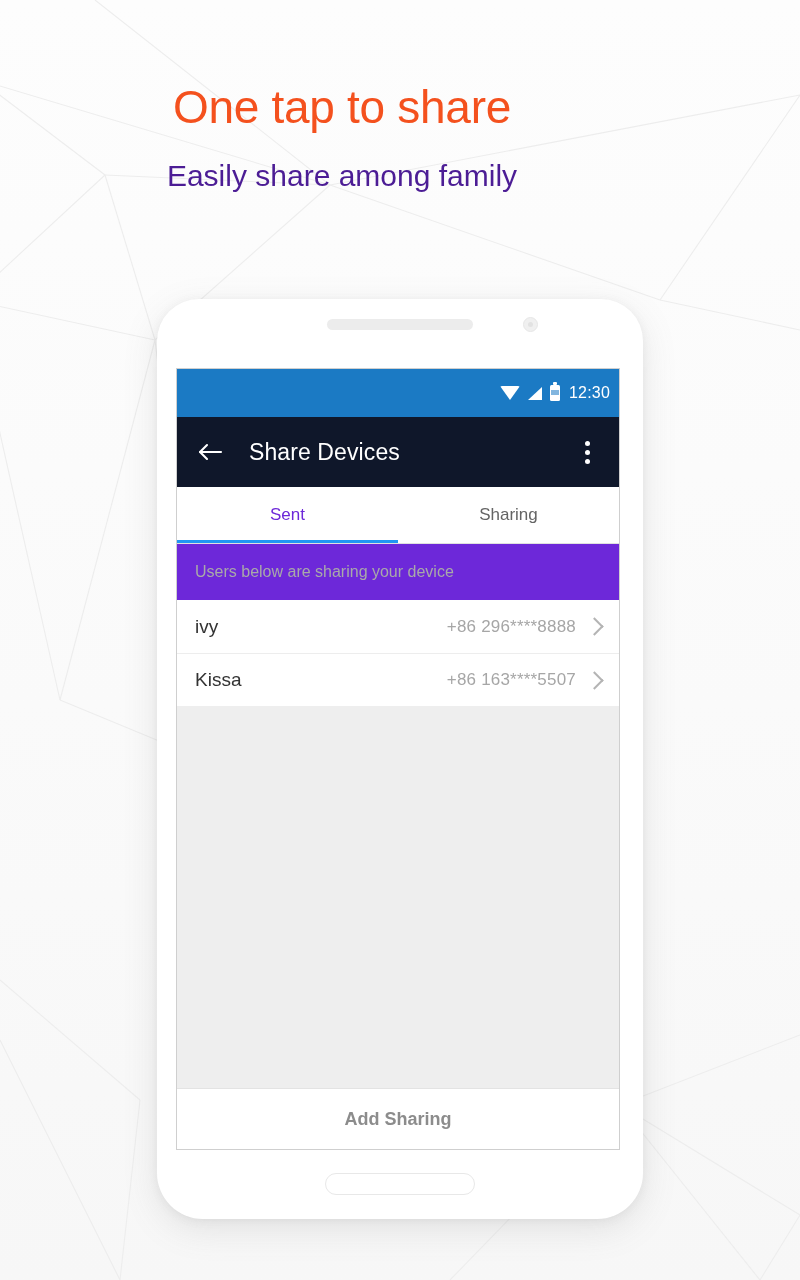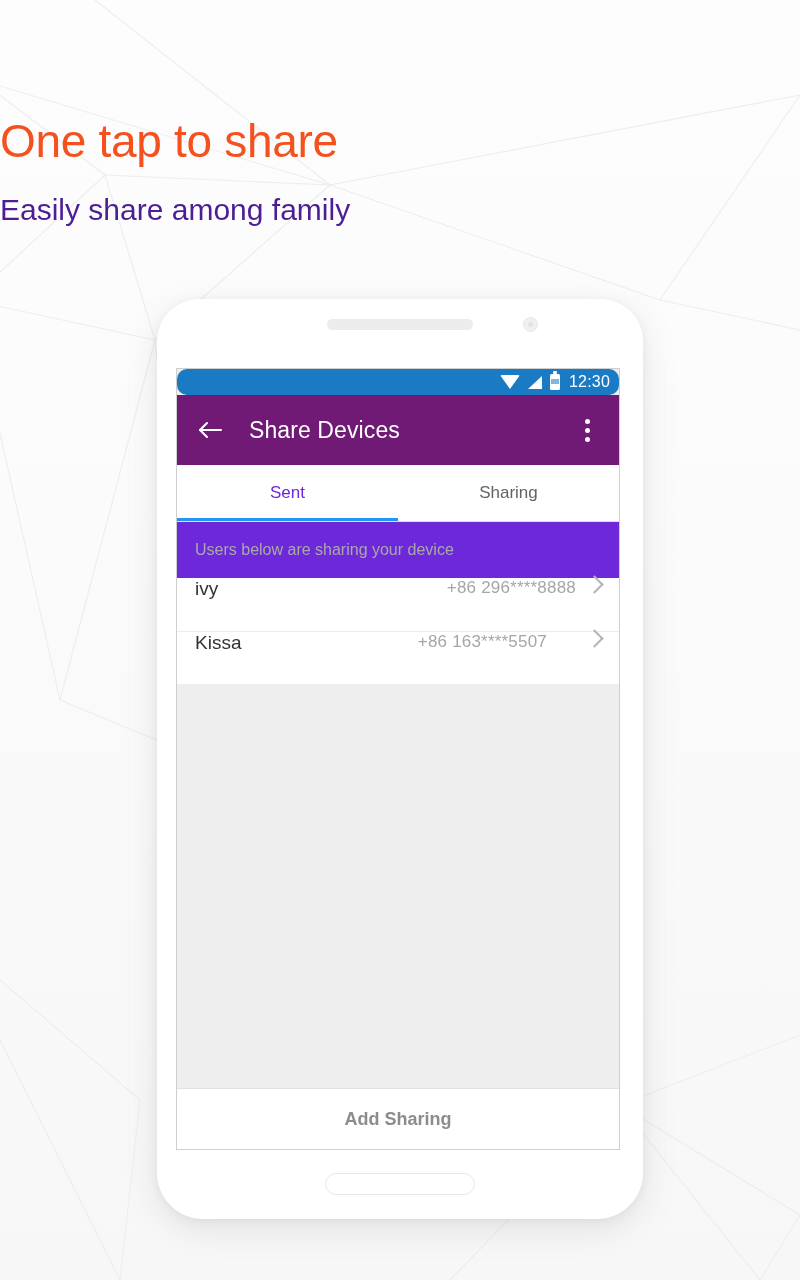--- a/index.html
+++ b/index.html
@@ -30,21 +30,21 @@
     z-index: 0;
   }
 
   
   .headings {
     position: absolute;
     top: 0;
     left: 0;
     width: 684px;
     z-index: 3;
-    margin-top: 34px;
+    text-align: center;
   }
   .headline {
     margin: 0;
     padding-top: 82px;
     font-size: 46px;
     font-weight: 400;
     letter-spacing: -0.3px;
     color: #f4511e;
     line-height: 1.1;
   }
@@ -121,28 +121,27 @@
     background: #eeeeee;
     border: 1px solid #cfcfcf;
     box-sizing: border-box;
     overflow: hidden;
     display: flex;
     flex-direction: column;
   }
 
   
   .statusbar {
-    height: 26px;
+    height: 48px;
     background: #1b7ac4;
     display: flex;
     align-items: center;
     justify-content: flex-end;
     padding-right: 9px;
     flex: 0 0 auto;
-    border-radius: 10px;
   }
   .status-icons {
     display: flex;
     align-items: center;
     gap: 8px;
   }
   .status-time {
     color: #ffffff;
     font-size: 16px;
     margin-left: 9px;
@@ -180,21 +179,21 @@
     position: absolute;
     left: 1px; top: 5px;
     width: 8px; height: 5px;
     background: #1b7ac4;
     opacity: .55;
   }
 
   
   .appbar {
     height: 70px;
-    background: #701a75;
+    background: #0f172a;
     display: flex;
     align-items: center;
     padding: 0 16px;
     flex: 0 0 auto;
   }
   .back-arrow {
     width: 34px;
     height: 34px;
     display: flex;
     align-items: center;
@@ -267,27 +266,27 @@
   }
 
   
   .list {
     background: #ffffff;
     flex: 0 0 auto;
   }
   .list-row {
     height: 53px;
     display: flex;
+    align-items: center;
     padding: 0 14px 0 18px;
     box-sizing: border-box;
     cursor: pointer;
   }
   .list-row + .list-row {
     border-top: 1px solid #ededed;
-    gap: 29px;
   }
   .row-name {
     font-size: 19px;
     color: #333333;
     flex: 1 1 auto;
   }
   .row-phone {
     font-size: 17px;
     color: #a6a6a6;
     letter-spacing: 0.2px;

